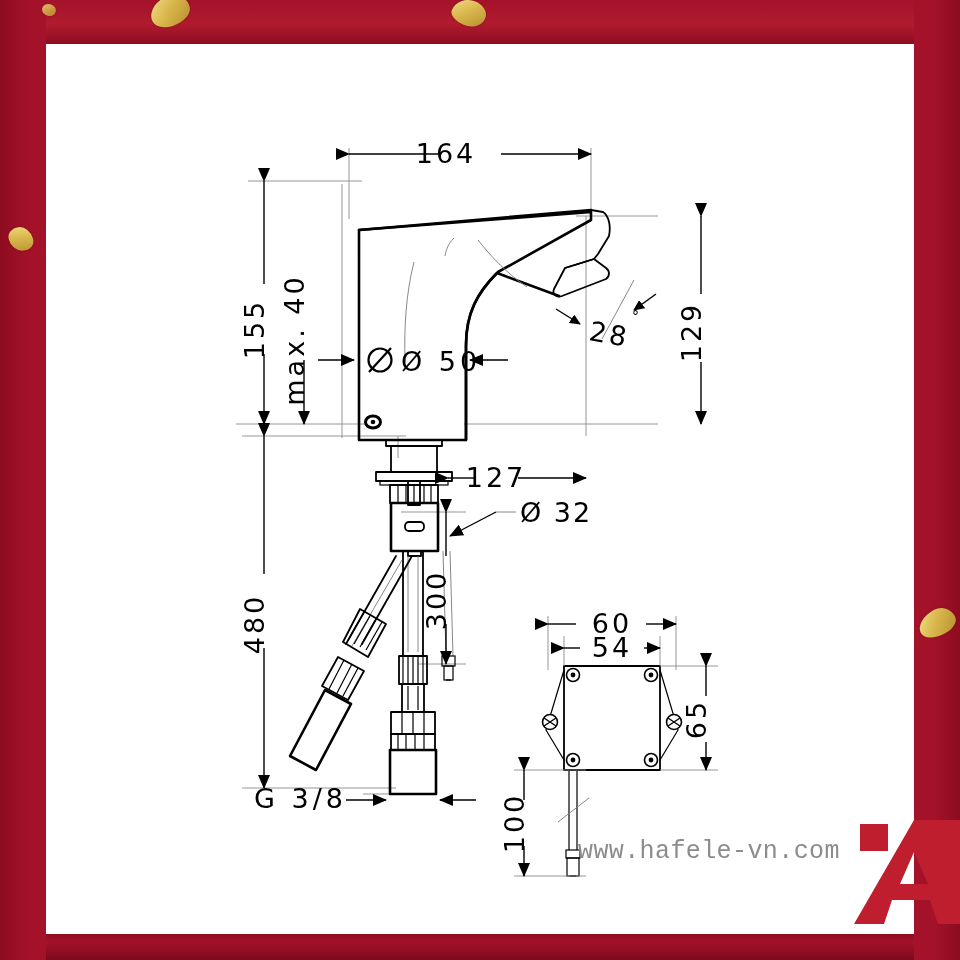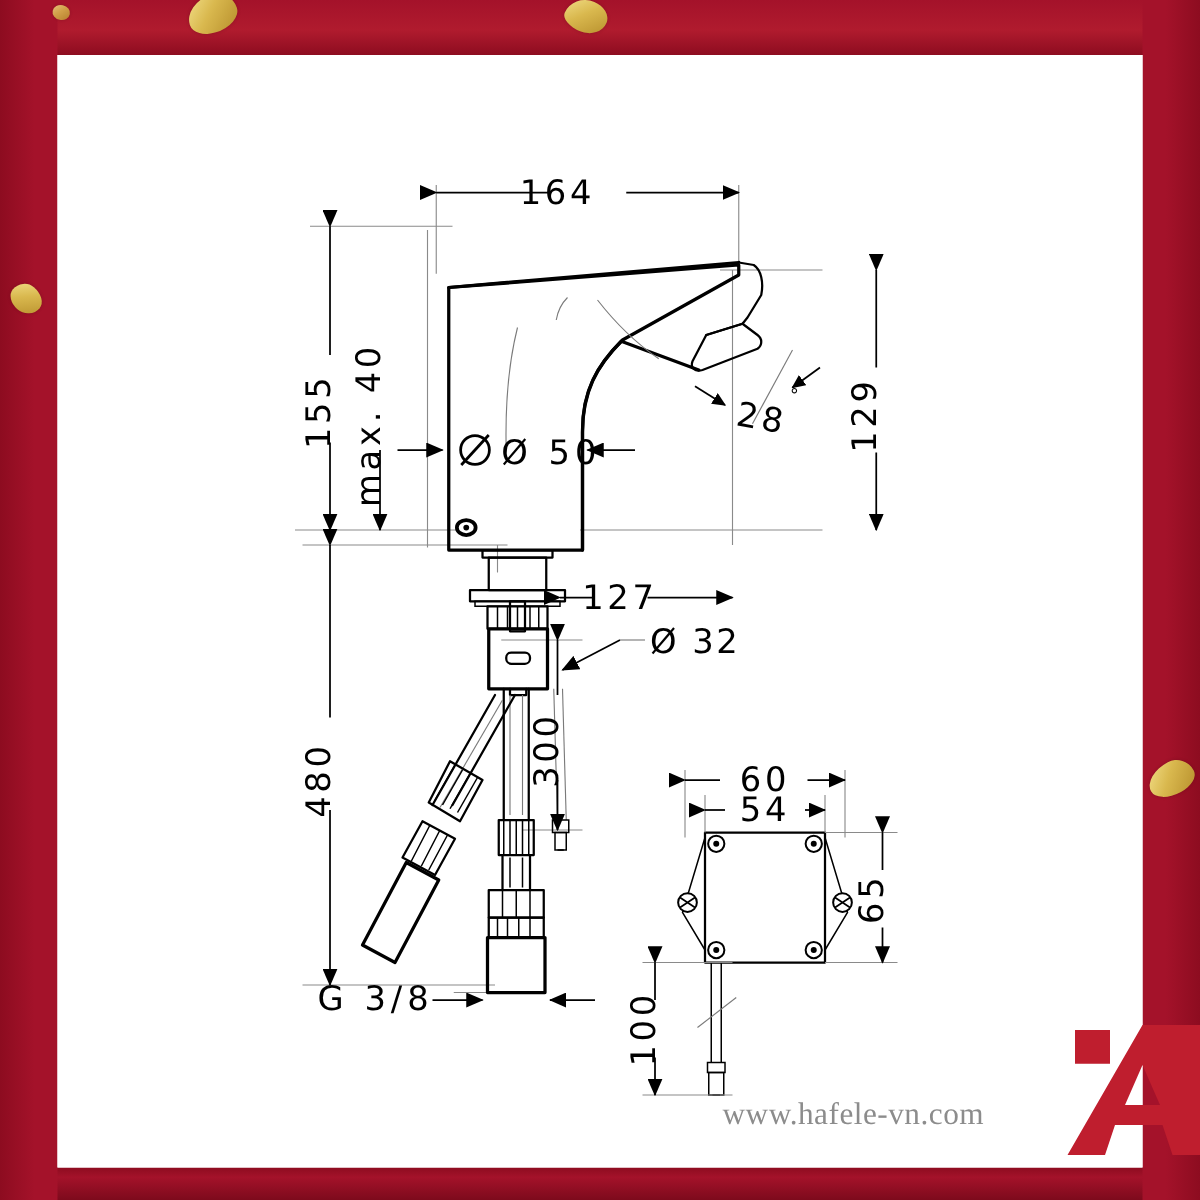--- a/index.html
+++ b/index.html
@@ -33,23 +33,23 @@
   .c2{left:452px;top:0px;width:34px;height:26px;border-radius:55% 45% 50% 50%/65% 45% 55% 35%;transform:rotate(22deg);}
   .c3{left:8px;top:228px;width:26px;height:22px;border-radius:45% 55% 50% 50%/55% 45% 55% 45%;transform:rotate(40deg);}
   .c4{right:4px;top:610px;width:38px;height:26px;border-radius:60% 40% 45% 55%/55% 60% 40% 45%;transform:rotate(-28deg);}
   .c5{left:42px;top:4px;width:14px;height:12px;border-radius:50%;transform:rotate(12deg);opacity:.85;}
 
   
   #drawing{position:absolute;left:46px;top:44px;width:868px;height:890px;z-index:8;}
   #drawing svg{display:block;}
 
   
-  .site-url{position:absolute;left:578px;top:892px;transform:translateY(-50%);
+  .site-url{position:absolute;left:578px;top:851px;transform:translateY(-50%);
      z-index:9;font-size:25px;color:#8c8c8c;letter-spacing:.4px;
-     font-family:Liberation Serif, serif;font-weight:400;white-space:nowrap;}
+     font-family:Liberation Mono, monospace;font-weight:400;white-space:nowrap;}
   .logo{position:absolute;right:0px;bottom:26px;width:108px;height:122px;z-index:9;overflow:hidden;}
   .logo svg{display:block;}
 </style>
 </head>
 <body>
 
 <div id="page">
 
   <div class="frame top"></div>
   <div class="frame bottom"></div>

